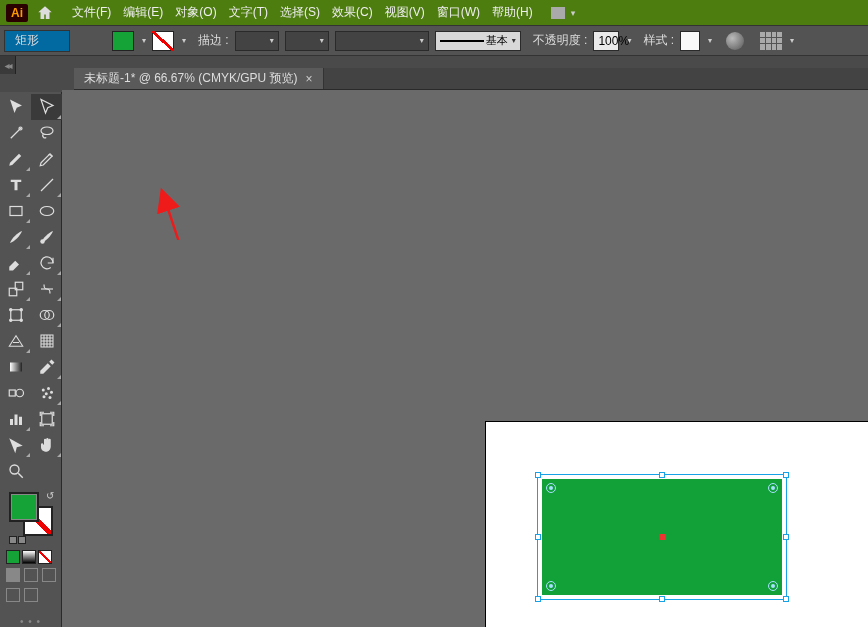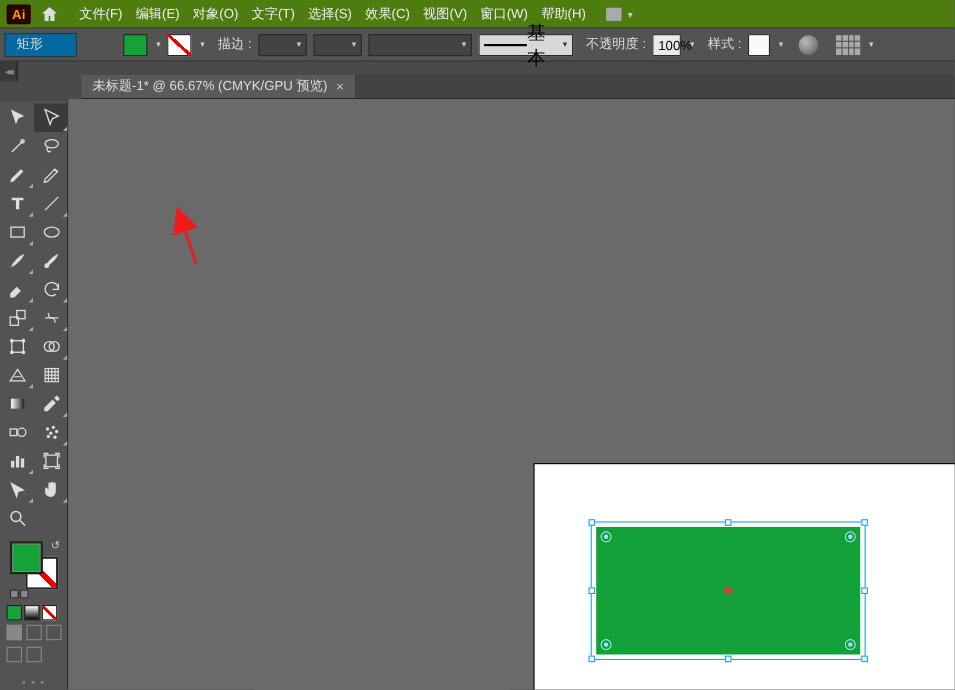--- a/index.html
+++ b/index.html
@@ -23,21 +23,21 @@
   .swatch-nostroke::after { content: ""; position: absolute; left: -1px; top: -1px; right: -1px; bottom: -1px; background: linear-gradient(to top right, transparent 45%, #e00 45%, #e00 55%, transparent 55%); }
   .mini-chevron { font-size: 8px; color: #ccc; margin-left: 2px; }
   .ctl-label { color: #ddd; font-size: 12px; margin-left: 6px; }
   .dropdown { height: 20px; background: #434343; border: 1px solid #2a2a2a; display: flex; align-items: center; justify-content: flex-end; padding: 0 4px; }
   .dropdown .dd-chevron { font-size: 8px; color: #ccc; }
   .stroke-pt { width: 44px; }
   .stroke-cap { width: 44px; }
   .stroke-prof { width: 94px; }
   .brush-box { width: 86px; height: 20px; background: #d8d8d8; border: 1px solid #2a2a2a; display: flex; align-items: center; justify-content: space-between; padding: 0 4px; }
   .brush-line { width: 44px; height: 2px; background: #000; }
-  .brush-text { color: #000; font-size: 17px; }
+  .brush-text { color: #000; font-size: 11px; }
   .opacity-input { width: 26px; height: 20px; background: #eaeaea; color: #000; display: flex; align-items: center; padding: 0 4px; border: 1px solid #2a2a2a; }
   .style-box { width: 20px; height: 20px; background: #fafafa; border: 1px solid #2a2a2a; }
   .circ-icon { width: 18px; height: 18px; border-radius: 50%; background: radial-gradient(circle at 35% 35%, #bbb, #555); margin-left: 8px; }
   .grid-icon { width: 22px; height: 18px; display: grid; grid-template-columns: repeat(4,1fr); grid-template-rows: repeat(3,1fr); gap: 1px; margin-left: 10px; }
   .grid-icon span { background: #aaa; }
 
   
   .dockstrip { position: absolute; left: 0; top: 56px; width: 16px; height: 18px; background: #3a3a3a; border-right: 1px solid #222; display: flex; align-items: center; justify-content: center; }
   .dockstrip-dots { color: #888; font-size: 10px; letter-spacing: -2px; }
 

